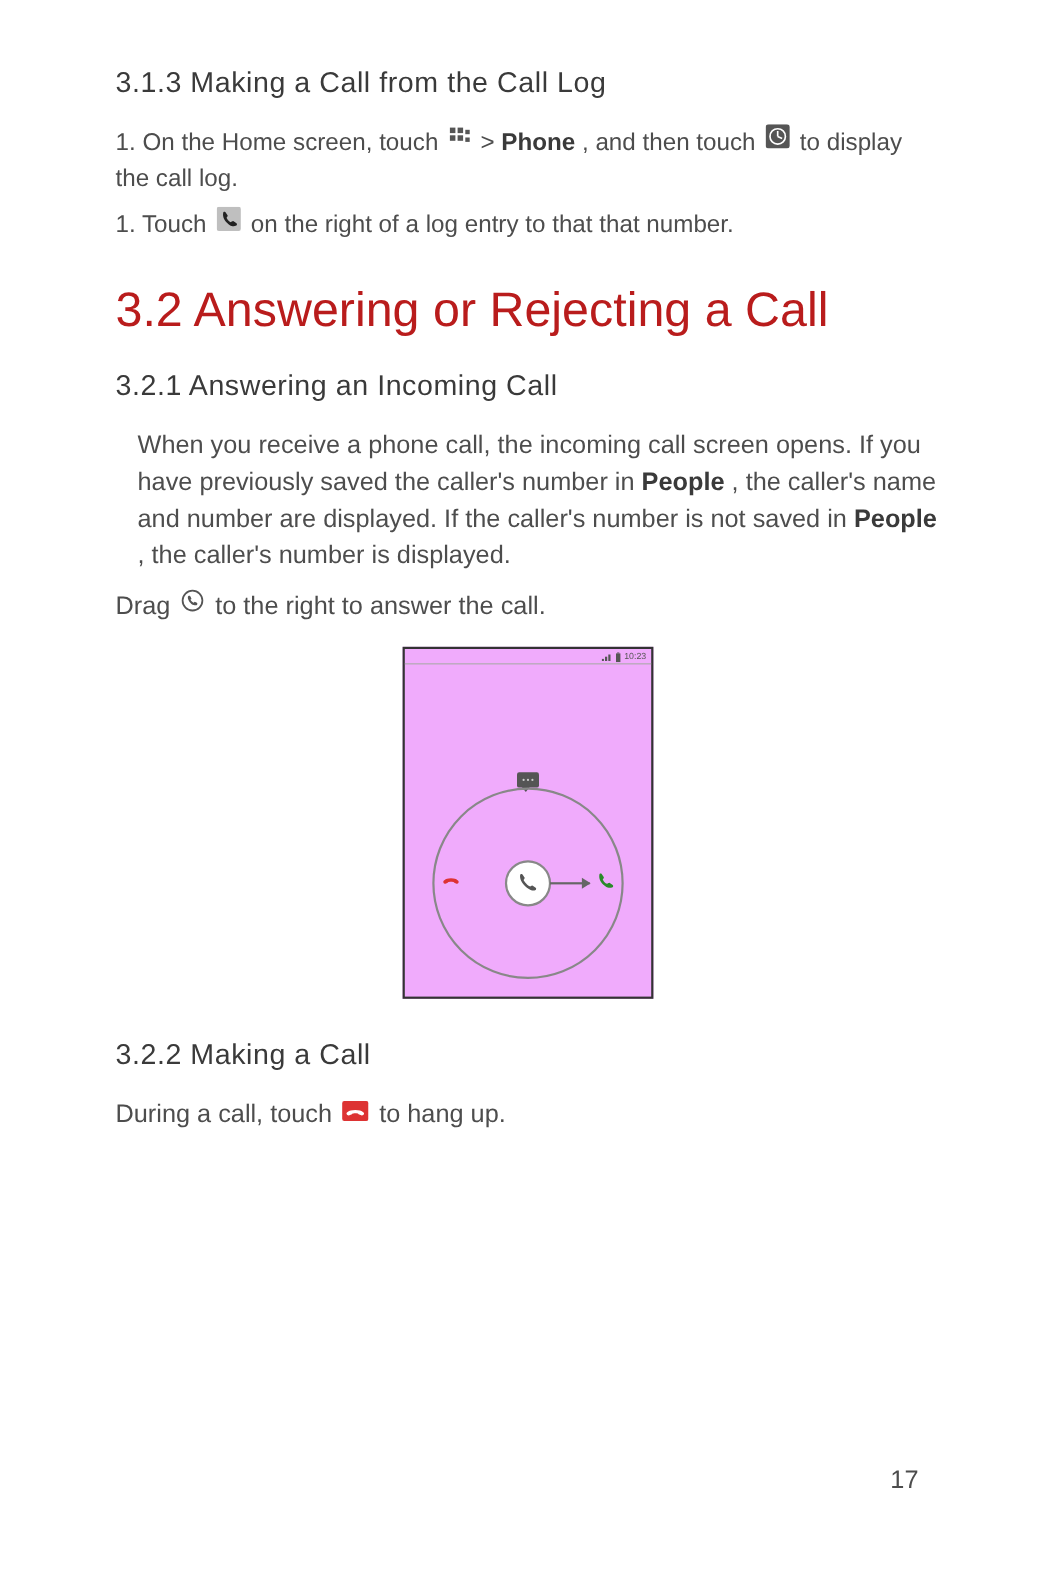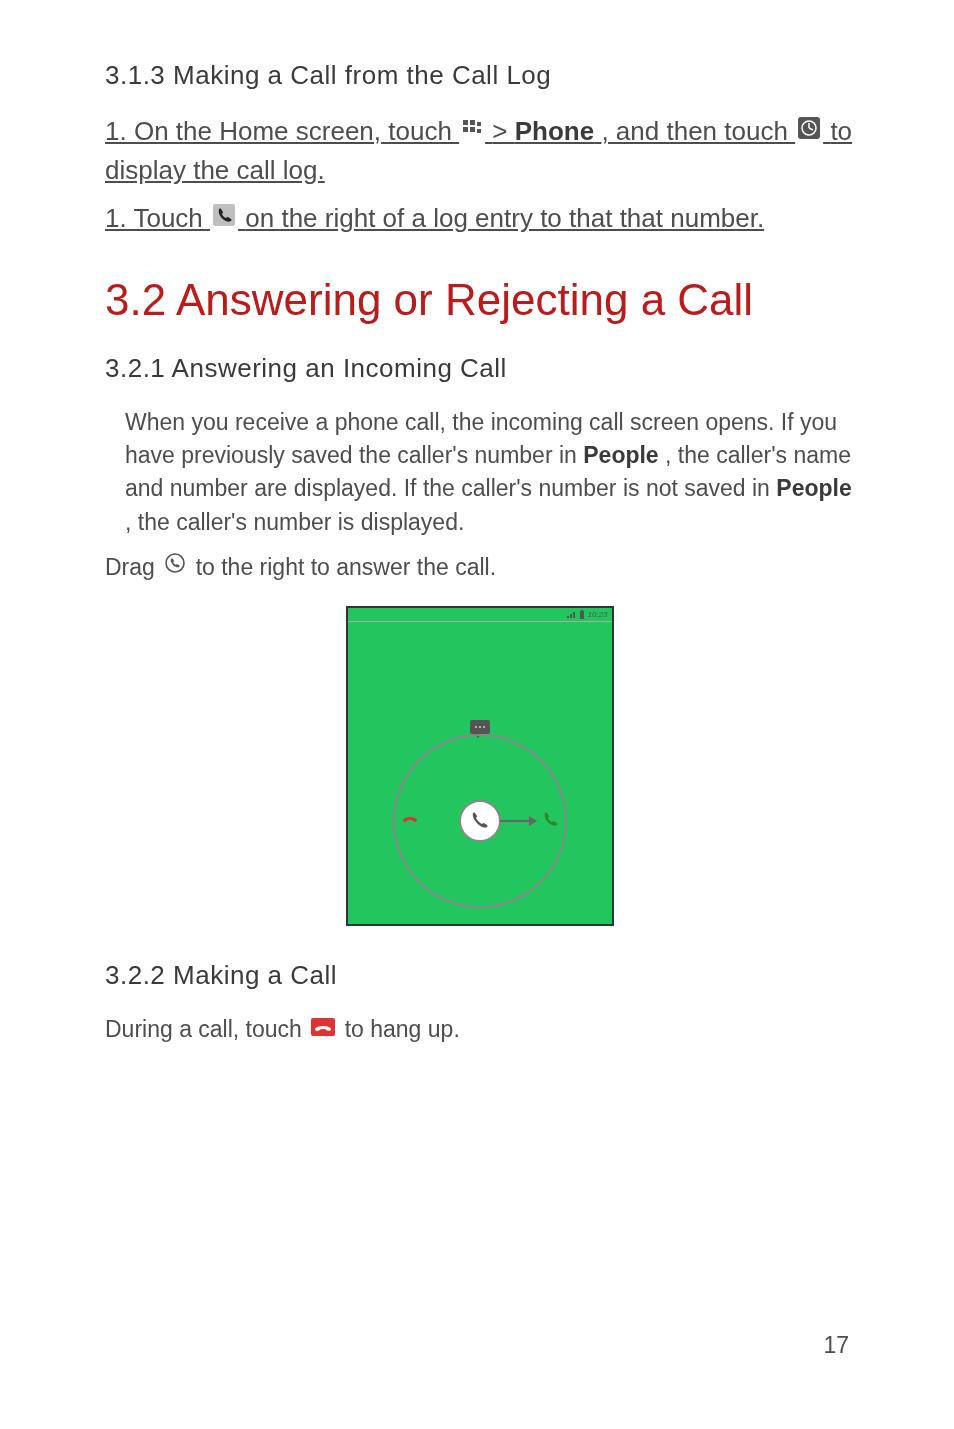--- a/index.html
+++ b/index.html
@@ -28,54 +28,52 @@
     letter-spacing: 0px;
     font-stretch: condensed;
   }
   .body-text {
     font-size: 23px;
     line-height: 1.45;
     color: #4d4d4d;
     font-stretch: condensed;
   }
   .list-item {
-    font-size: 26px;
+    font-size: 22px;
     line-height: 1.45;
     color: #4d4d4d;
     margin-bottom: 10px;
     font-stretch: condensed;
-    text-decoration: underline;
   }
   .bold { font-weight: 700; color: #3a3a3a; }
   .inline-icon {
     display: inline-block;
     vertical-align: middle;
     margin: 0 3px;
     position: relative;
     top: -2px;
   }
   .page-num {
     position: absolute;
     bottom: 70px;
-    right: 105px;
+    right: 119px;
     font-size: 23px;
     color: #4d4d4d;
   }
   .fig-wrap {
     text-align: center;
     margin: 20px 0 30px 0;
   }
   .phone-illus {
     display: inline-block;
-    width: 268px;
+    width: 228px;
     height: 320px;
     border: 2px solid #333;
     position: relative;
-    background: #22c55e;
-    font-style: italic;
+    background: #f0abfc;
   }
   .statusbar {
     position: absolute;
     top: 0; left: 0; right: 0;
     height: 14px;
     border-bottom: 1px solid #aaa;
     font-size: 8px;
     text-align: right;
     padding-right: 4px;
     line-height: 14px;

